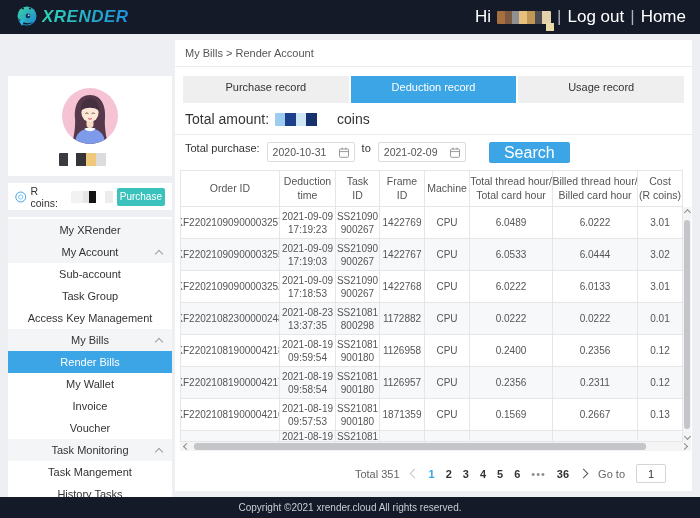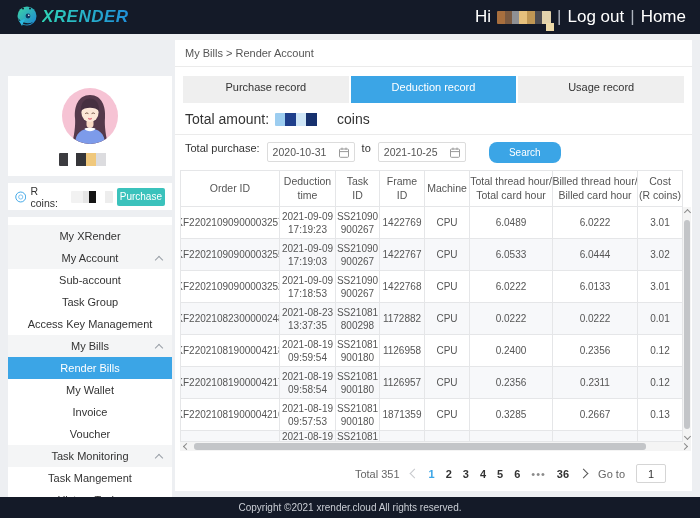--- a/index.html
+++ b/index.html
@@ -37,21 +37,21 @@
   .card{background:#fff;}
   .profile-card{padding:12px 0 10px;display:flex;flex-direction:column;align-items:center;gap:9px;}
   .wallet-stack{display:flex;flex-direction:column;gap:5px;background:transparent;}
   .wallet-row{background:#fff;height:27px;display:flex;align-items:center;padding:0 7px;gap:4px;
               font-size:10.5px;color:#333;}
   .w-btn{margin-left:auto;border:none;color:#fff;font-size:10px;height:18px;padding:0 3px;
          border-radius:2px;cursor:pointer;font-family:inherit;}
   .btn-purchase{background:#3bc2bc;}
   .btn-recharge{background:#c9cbcd;}
 
-  .menu{flex:1;display:flex;flex-direction:column;padding-top:8px;overflow:hidden;}
+  .menu{flex:1;display:flex;flex-direction:column;padding-top:2px;overflow:hidden;}
   .menu-item{position:relative;flex:0 0 22px;line-height:22px;text-align:center;
              font-size:11px;color:#333;cursor:pointer;}
   .menu-item.section{background:#f4f5f6;}
   .menu-item.active{background:#3ba5e6;color:#fff;}
   .chev-up{position:absolute;right:10px;top:10px;width:5px;height:5px;
            border-left:1px solid #9aa0a8;border-top:1px solid #9aa0a8;transform:rotate(45deg);}
 
   
   .main-card{position:absolute;left:175px;top:40px;width:517px;height:451px;background:#fff;
              box-sizing:border-box;}
@@ -61,22 +61,22 @@
   .tabs{display:flex;gap:2px;margin:9px 8px 0 8px;}
   .tab{flex:1;height:27px;line-height:23px;text-align:center;font-size:11px;color:#333;
        background:#efefef;cursor:pointer;}
   .tab.active{background:#3ba5e6;color:#fff;}
   .total-line{display:flex;align-items:center;gap:6px;padding:8px 10px 7px;font-size:14px;color:#333;
               border-bottom:1px solid #ebebeb;}
   .filter{display:flex;gap:7px;padding:7px 10px 7px;font-size:11px;color:#333;}
   .date-box{display:flex;align-items:center;justify-content:space-between;width:88px;height:20px;
             border:1px solid #dcdcdc;border-radius:2px;padding:0 5px;box-sizing:border-box;
             color:#555;font-size:10.5px;cursor:pointer;background:#fff;}
-  .search-btn{width:72px;height:21px;background:#3ba5e6;color:#fff;border:none;border-radius:8px;
-              font-size:10px;margin-left:16px;cursor:pointer;font-family:inherit;}
+  .search-btn{width:81px;height:21px;background:#3ba5e6;color:#fff;border:none;border-radius:2px;
+              font-size:16px;margin-left:16px;cursor:pointer;font-family:inherit;}
 
   
   .table-area{margin-left:5px;width:511px;position:relative;}
   .thead{display:flex;width:566px;overflow:hidden;}
   .th{box-sizing:border-box;border:1px solid #e5e6e8;border-left:none;height:37px;
       display:flex;flex-direction:column;align-items:center;justify-content:center;
       font-size:10.5px;color:#555;text-align:center;line-height:1.25;flex:0 0 auto;overflow:hidden;white-space:nowrap;}
   .th:first-child{border-left:1px solid #e5e6e8;}
   .tbody-wrap{position:relative;width:511px;}
   .rows{width:503px;overflow:hidden;}
@@ -233,21 +233,21 @@
         <span>2020-10-31</span>
         <svg width="10" height="11" viewBox="0 0 10 11">
           <rect x="0.5" y="2" width="9" height="8.3" rx="1" fill="none" stroke="#999"></rect>
           <line x1="0.5" y1="4.6" x2="9.5" y2="4.6" stroke="#999"></line>
           <line x1="3" y1="0.6" x2="3" y2="2.8" stroke="#999"></line>
           <line x1="7" y1="0.6" x2="7" y2="2.8" stroke="#999"></line>
         </svg>
       </div>
       <span>to</span>
       <div class="date-box">
-        <span>2021-10-25</span>
+        <span>2021-02-09</span>
         <svg width="10" height="11" viewBox="0 0 10 11">
           <rect x="0.5" y="2" width="9" height="8.3" rx="1" fill="none" stroke="#999"></rect>
           <line x1="0.5" y1="4.6" x2="9.5" y2="4.6" stroke="#999"></line>
           <line x1="3" y1="0.6" x2="3" y2="2.8" stroke="#999"></line>
           <line x1="7" y1="0.6" x2="7" y2="2.8" stroke="#999"></line>
         </svg>
       </div>
       <button class="search-btn">Search</button>
     </div>
 
@@ -466,21 +466,21 @@
                 <div>SS21081</div>
                 <div>900180</div>
               </div>
               <div class="tcell c3">
                 <div>1871359</div>
               </div>
               <div class="tcell c4">
                 <div>CPU</div>
               </div>
               <div class="tcell c5">
-                <div>0.3285</div>
+                <div>0.1569</div>
               </div>
               <div class="tcell c6">
                 <div>0.2667</div>
               </div>
               <div class="tcell c7">
                 <div>0.13</div>
               </div>
             </div>
             <div class="trow alt partial">
               <div class="tcell c0"></div>

